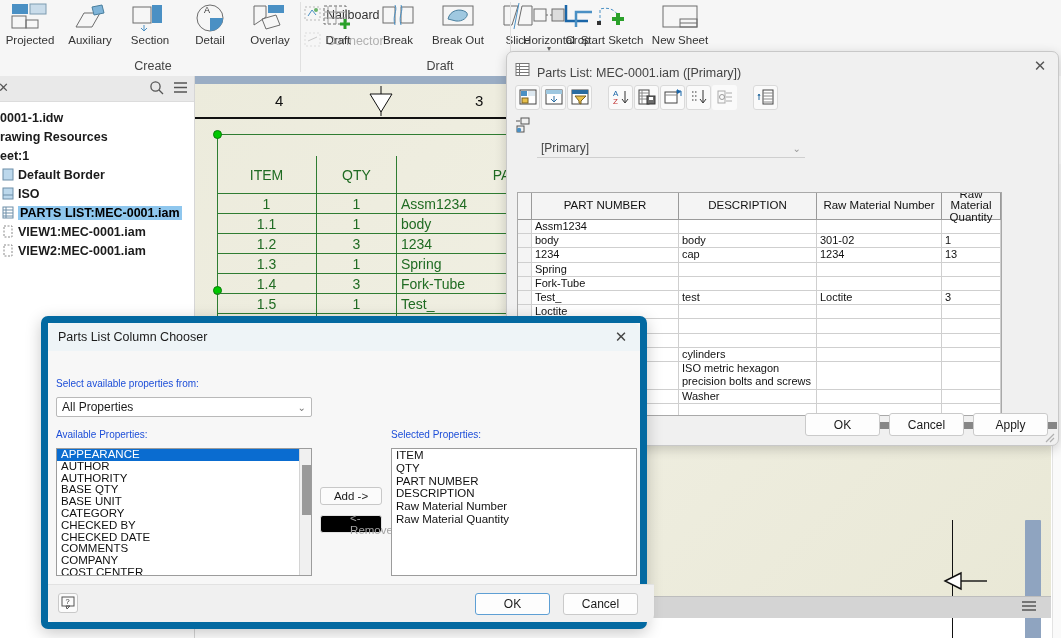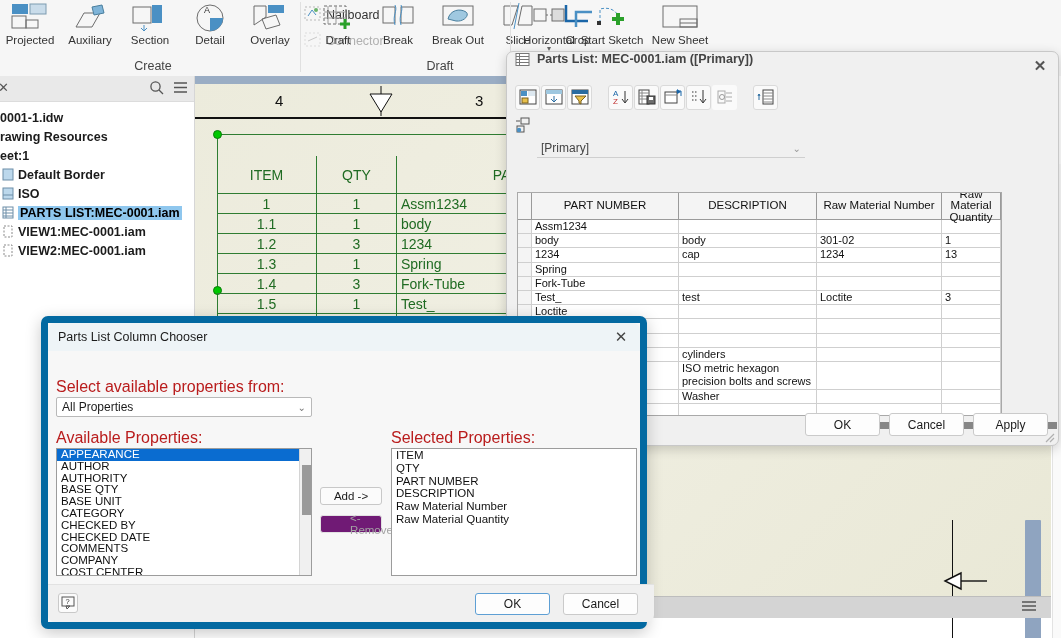--- a/index.html
+++ b/index.html
@@ -60,21 +60,21 @@
   #rv-line { position:absolute; left:757px; top:444px; width:1px; height:150px; background:#111; }
   #rv-arrow { position:absolute; left:748px; top:494px; }
   #v-scroll { position:absolute; right:10px; top:444px; width:16px; height:148px; background:#8fa4c0; border-radius:1px;}
   #canvas-statusbar { position:absolute; left:0; top:520px; width:856px; height:22px; background:#d4d4d4; border-top:1px solid #bdbdbd; }
   #status-menu { position:absolute; right:14px; top:524px; width:16px; height:14px; }
 
   
   #pl-window { position:absolute; left:506px; top:51px; width:553px; height:395px;
                background:#f0f0f0; border:1px solid #c8c8c8; border-radius:7px;
                box-shadow:0 3px 12px rgba(0,0,0,.18); }
-  #pl-title { height:28px; display:flex; align-items:flex-start; padding:0 6px 0 8px;font-weight:bold; }
+  #pl-title { height:28px; display:flex; align-items:flex-end; padding:0 6px 0 8px; }
   #pl-title .ttxt { font-size:12.5px; color:#444; margin-left:7px; }
   #pl-close { position:absolute; right:8px; top:5px; width:20px; height:18px; color:#555; font-size:15px; display:flex; align-items:center; justify-content:center;}
   #pl-toolbar { height:34px; display:flex; align-items:center; padding-left:8px; gap:1px; }
   .tb-btn { width:25px; height:25px; border:1px solid transparent; border-radius:3px; background:#fafafa; display:flex; align-items:center; justify-content:center; }
   .tb-btn.bx { border-color:#dadada; }
   .tb-gap { width:14px; }
   #pl-sel-row { height:24px; display:flex; align-items:center; padding-left:8px; gap:6px; }
   #pl-combo { width:268px; height:19px; background:#f0f0f0; border-bottom:1px solid #cfcfcf; display:flex; align-items:center; justify-content:space-between; padding:0 4px; font-size:12px; color:#444;margin-top:45px; }
   #pl-grid { position:absolute; left:10px; top:140px; width:485px; height:224px; background:#fff; border:1px solid #a9a9a9; overflow:hidden; }
   .g-head { display:flex; height:27px; background:#f4f4f4; }
@@ -95,31 +95,31 @@
   #pl-resize { position:absolute; right:3px; bottom:2px; width:12px; height:12px; }
 
   
   #cc { position:absolute; left:41px; top:316px; width:606px; height:313px;
         background:#f7f7f7; border:7px solid #0369a1; border-radius:7px;
         box-shadow:0 4px 16px rgba(0,0,0,.22); }
   #cc-title { height:28px; display:flex; align-items:center; padding-left:10px; background:#eef4f7; border-radius:7px 7px 0 0; }
   #cc-title .t { font-size:12.5px; color:#1b1b1b; }
   #cc-close { position:absolute; right:9px; top:5px; width:20px; height:18px; display:flex; align-items:center; justify-content:center; color:#444; font-size:15px;}
   #cc-body { position:absolute; left:0; top:28px; width:606px; height:247px; }
-  .cc-lbl { position:absolute; font-size:16px; color:#b91c1c; }
+  .cc-lbl { position:absolute; font-size:10px; color:#1d4ed8; }
   #cc-src-combo { position:absolute; left:8px; top:46px; width:256px; height:20px; background:#fff; border:1px solid #b9b9b9; border-radius:2px; display:flex; align-items:center; justify-content:space-between; padding:0 5px; font-size:12px; }
   #cc-avail { position:absolute; left:8px; top:97px; width:256px; height:128px; background:#fff; border:1px solid #9c9c9c; overflow:hidden; }
   #cc-avail .it { height:11.8px; font-size:11.5px; line-height:11.8px; padding-left:4px; color:#111; white-space:nowrap; }
   #cc-avail .it.sel { background:#0a6cd0; color:#fff; }
   #cc-avail-sb { position:absolute; right:0; top:0; width:12px; height:128px; background:#f0f0f0; border-left:1px solid #d4d4d4;}
   #cc-avail-sb .th { position:absolute; left:2px; top:16px; width:9px; height:50px; background:#9a9a9a; }
   #cc-sel { position:absolute; left:343px; top:97px; width:246px; height:128px; background:#fff; border:1px solid #9c9c9c; overflow:hidden; }
   #cc-sel .it { height:12.8px; font-size:11.5px; line-height:12.8px; padding-left:4px; color:#111; white-space:nowrap; }
   .mid-btn { position:absolute; width:62px; height:18px; border:1px solid #c8c8c8; border-radius:3px; background:#fbfbfb; font-size:11.5px; display:flex; align-items:center; justify-content:center; color:#1b1b1b; }
-  .mid-btn.dis { color:#a3a3a3; border-color:#e2e2e2; background:#701a75;padding-left:41px; }
+  .mid-btn.dis { color:#a3a3a3; border-color:#e2e2e2; background:#000000;padding-left:41px; }
   .cc-btn { position:absolute; height:21px; border:1px solid #c9c9c9; border-radius:3px; background:#fbfbfb; font-size:11.5px; display:flex; align-items:center; justify-content:center; color:#1b1b1b; }
   .cc-btn.dis { color:#a5a5a5; background:#f2f2f2; border-color:#e0e0e0; }
   #cc-footer { position:absolute; left:0; bottom:0; width:606px; height:38px; background:#f0f0f0; border-top:1px solid #e2e2e2; border-radius:0 0 7px 7px; }
   #cc-help { position:absolute; left:10px; top:8px; width:20px; height:20px; border:1px solid #c9c9c9; border-radius:3px; background:#fbfbfb; display:flex; align-items:center; justify-content:center;}
   #cc-ok { position:absolute; right:104px; top:8px; width:75px; height:22px; background:#fdfdfd; border:1px solid #5e9fd4; border-radius:3px; font-size:12px; display:flex; align-items:center; justify-content:center;}
   #cc-cancel { position:absolute; right:16px; top:8px; width:75px; height:22px; background:#fdfdfd; border:1px solid #cacaca; border-radius:3px; font-size:12px; display:flex; align-items:center; justify-content:center;}
   #right-edge { position:absolute; right:0; top:88px; width:9px; height:520px; background:#fafafa; border-left:1px solid #e3e3e3; }
 </style>
 </head>
 <body>

